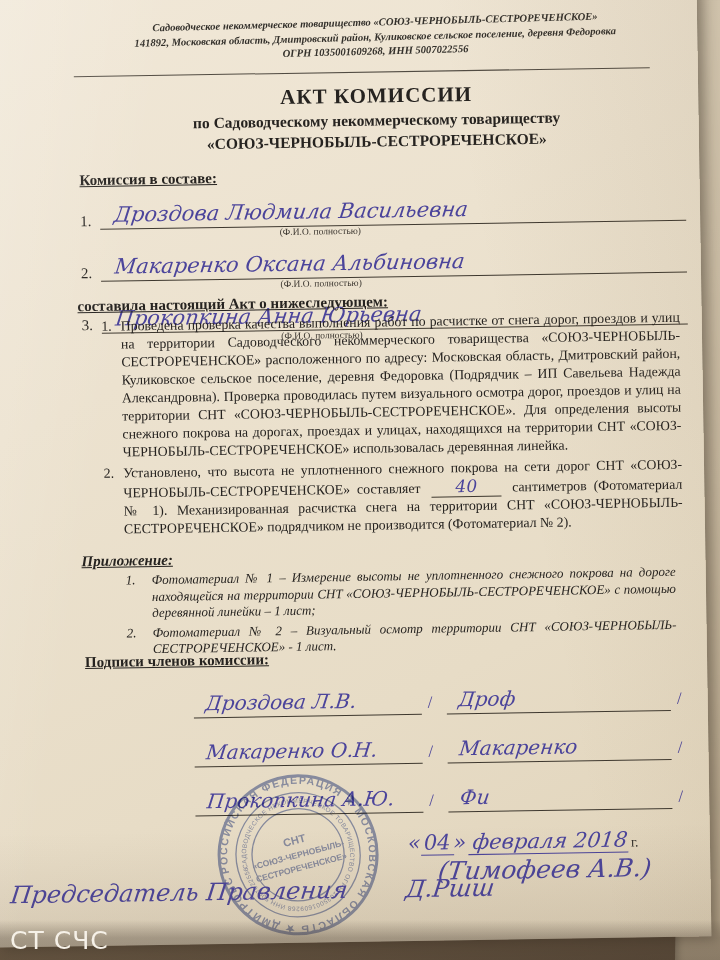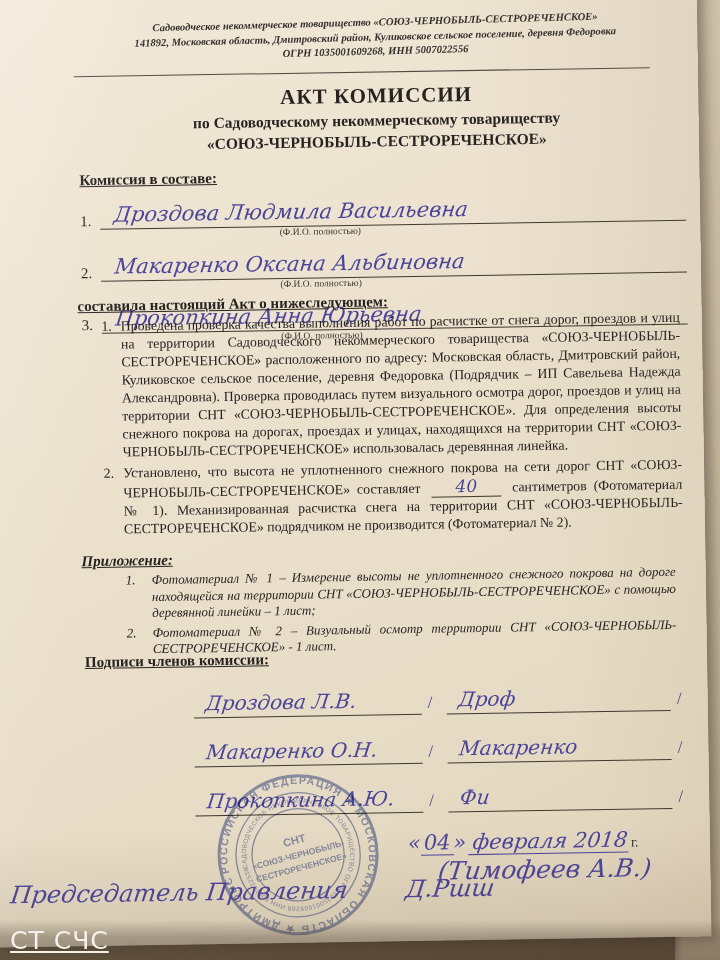--- a/index.html
+++ b/index.html
@@ -108,21 +108,21 @@
   .chairman .hw{font-size:24px;}
   .chairman-sign{font-size:26px;margin-left:54px;}
   .chairman-name{position:absolute;top:866px;left:444px;font-size:25px;white-space:nowrap;}
   
   .caption-band{
     position:absolute;left:0;right:0;bottom:0;height:40px;z-index:30;
     background:linear-gradient(180deg,rgba(70,58,46,0) 0%,rgba(70,58,46,.35) 45%,rgba(70,58,46,.42) 100%);
   }
   .caption-band span{
     position:absolute;left:10px;bottom:5px;color:#f6f1e8;font-size:25px;
-    font-family:"DejaVu Sans","Liberation Sans",sans-serif;letter-spacing:1px;text-decoration:underline;
+    font-family:"DejaVu Sans","Liberation Sans",sans-serif;letter-spacing:1px;
   }
 </style>
 </head>
 <body>
 
 <div class="back-sheet">
   <span class="back-frag" style="top:300px">р-</span>
   <span class="back-frag" style="top:320px">О-</span>
   <span class="back-frag" style="top:340px">ая</span>
   <span class="back-frag" style="top:360px">ка</span>

